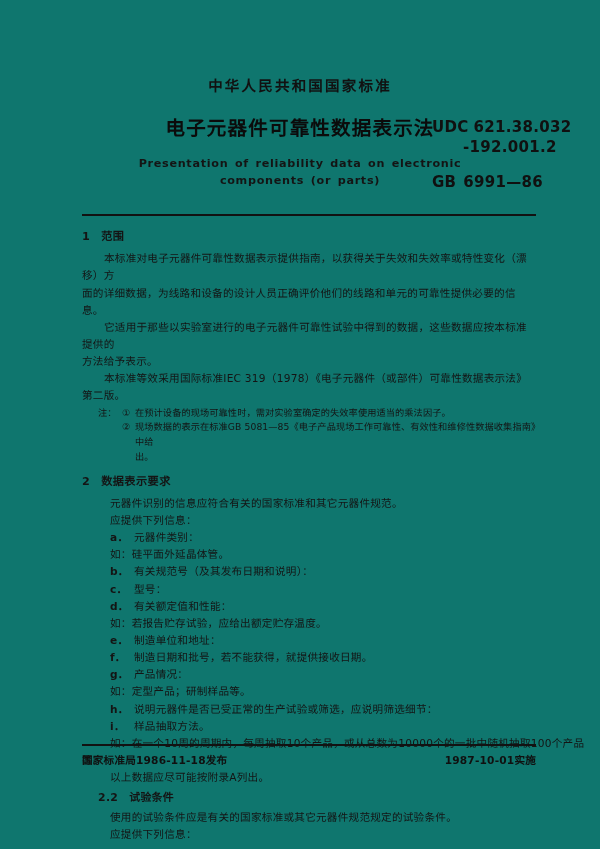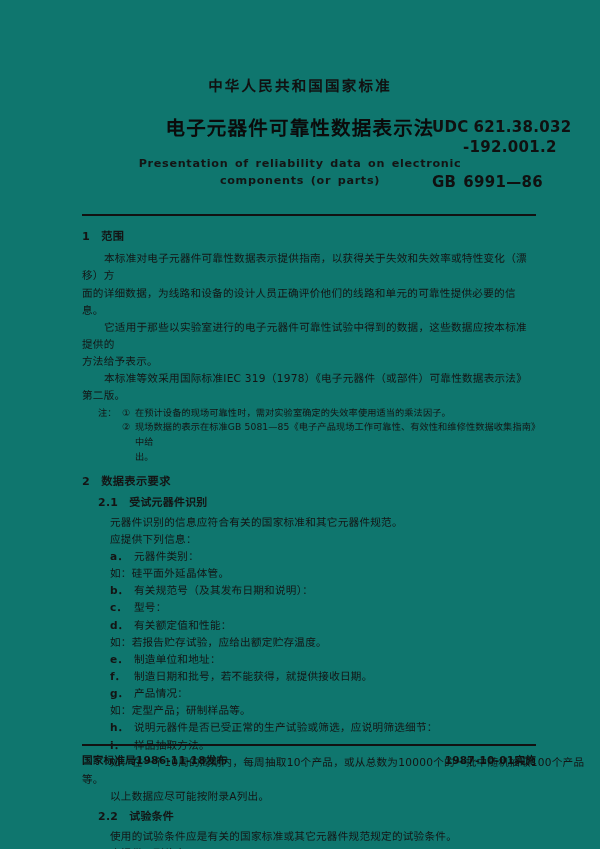--- a/index.html
+++ b/index.html
@@ -239,23 +239,20 @@
         <span class="note-mark">②</span>
         <span class="note-body">现场数据的表示在标准GB 5081—85《电子产品现场工作可靠性、有效性和维修性数据收集指南》中给</span>
       </div>
       <div class="note-tail">出。</div>
     </div>
 
     <div class="h1" style="margin-top:9px;">
       <span class="num">2</span><span>数据表示要求</span>
     </div>
 
-    <div class="h2">
-      <span class="num">2.1</span><span>受试元器件识别</span>
-    </div>
     <p class="p lv2">元器件识别的信息应符合有关的国家标准和其它元器件规范。</p>
     <p class="p lv2">应提供下列信息：</p>
 
     <p class="item">
       <span class="marker">a．</span><span>元器件类别：</span>
     </p>
     <p class="eg">如：硅平面外延晶体管。</p>
 
     <p class="item">
       <span class="marker">b．</span><span>有关规范号（及其发布日期和说明）：</span>

